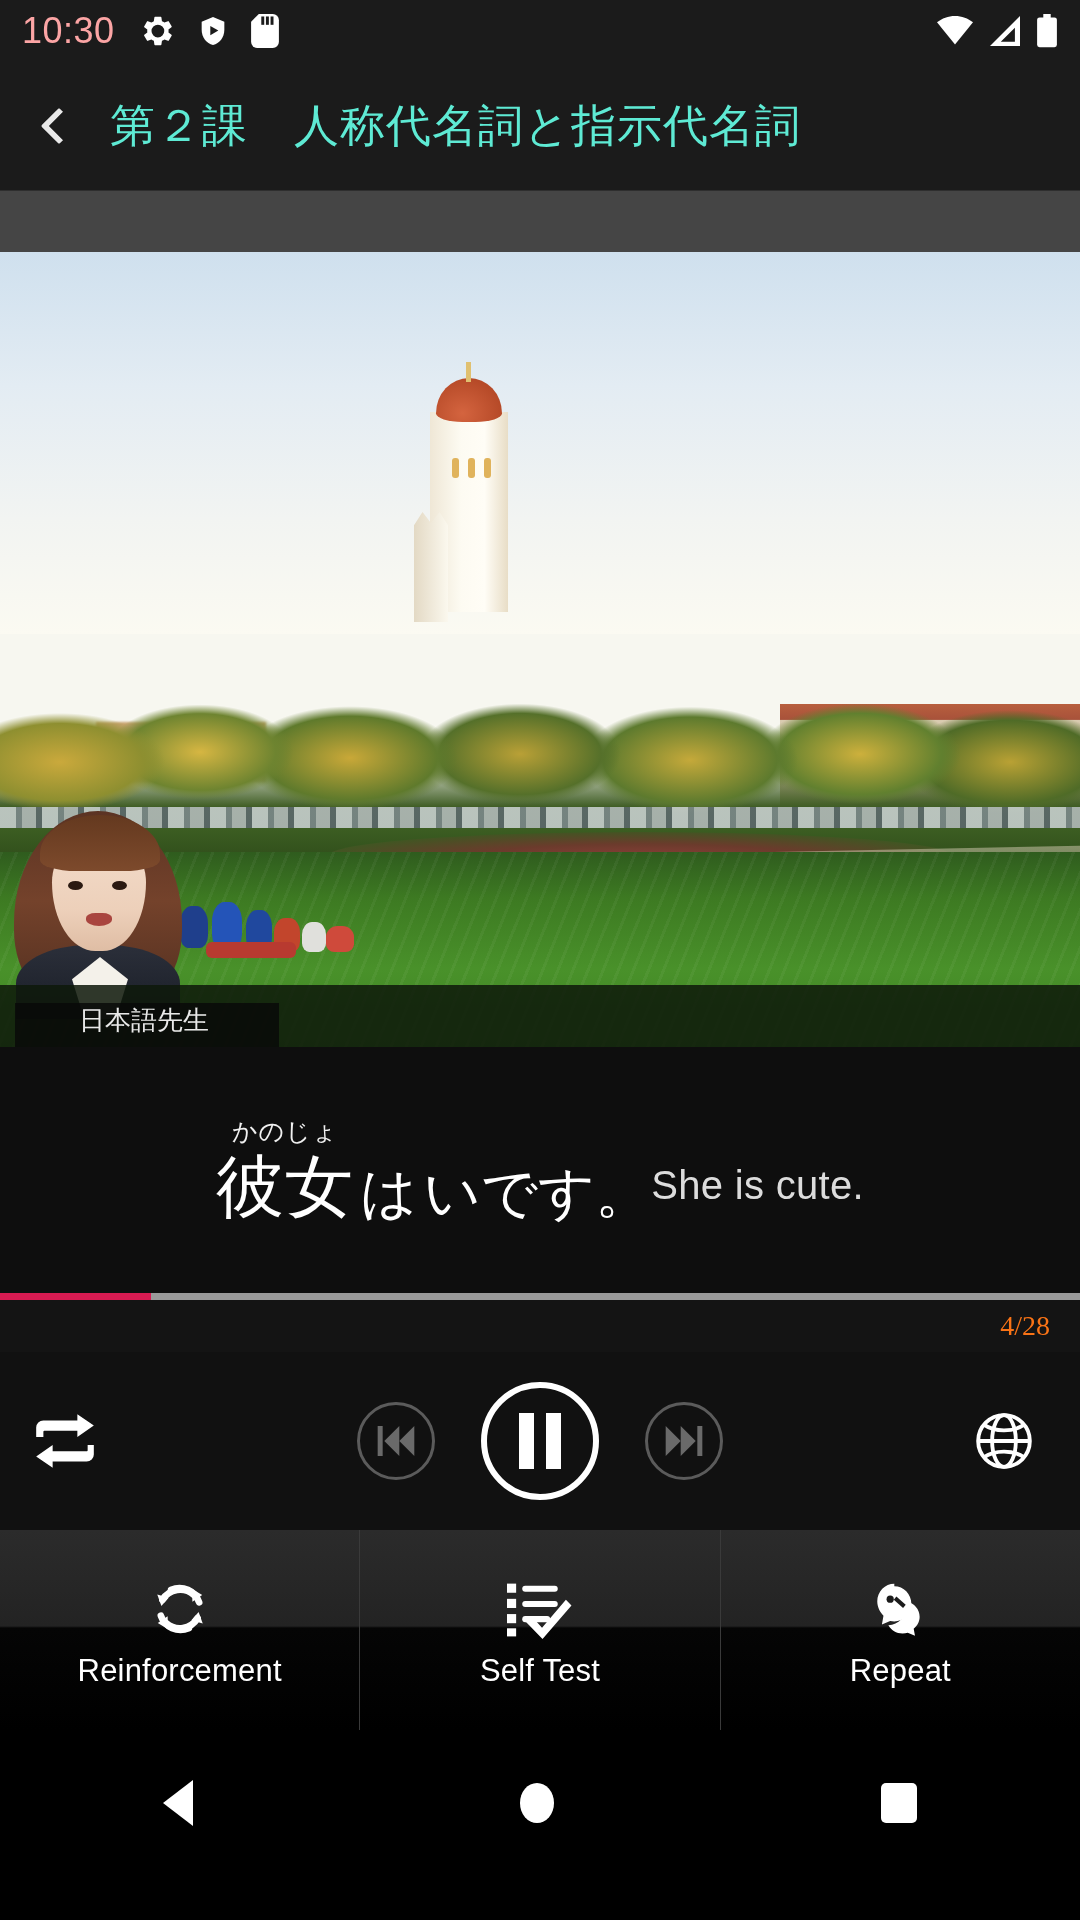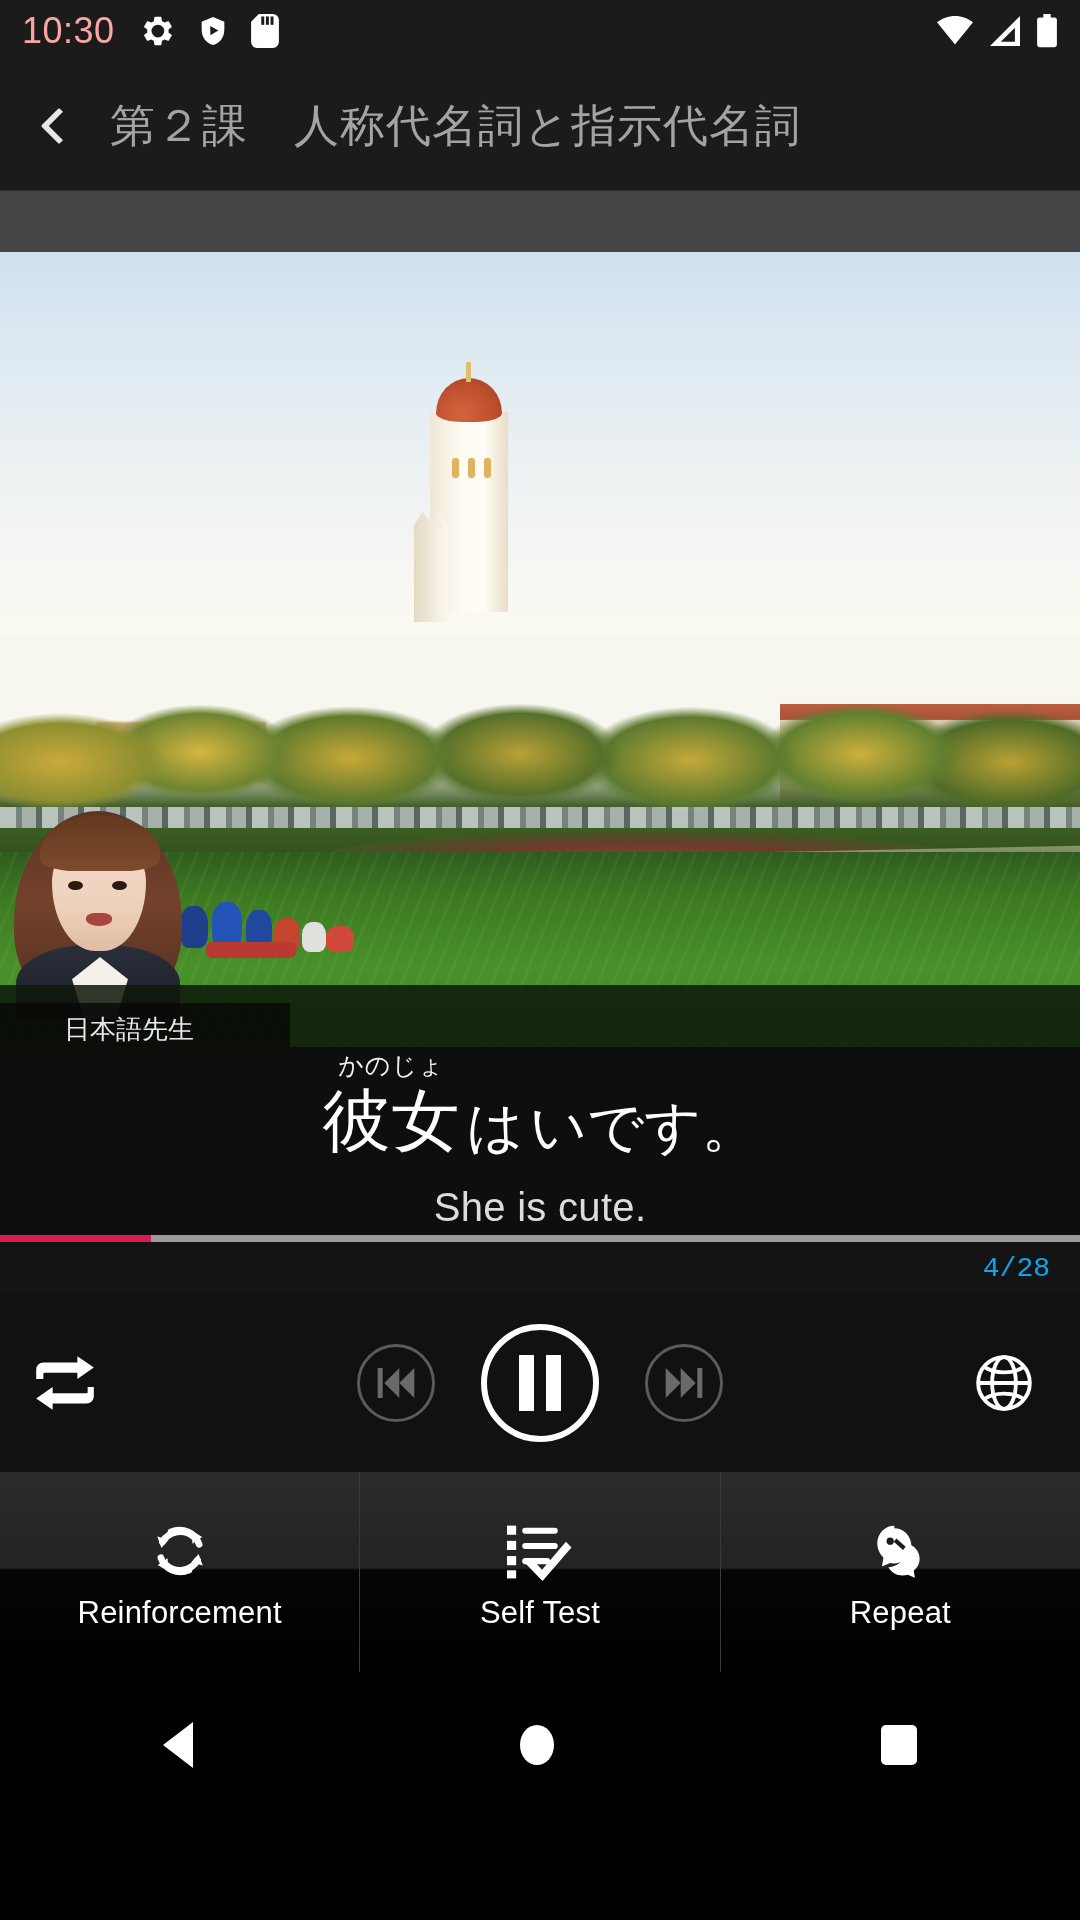--- a/index.html
+++ b/index.html
@@ -22,21 +22,21 @@
 
   
   .titlebar{
     height:128px; background:#1b1b1b; display:flex;
     align-items:center; position:relative;
   }
   .back-btn{ width:110px; height:128px; display:flex; align-items:center; justify-content:center; }
   .chev{ width:26px; height:26px; border-left:6px solid #e8e8e8; border-bottom:6px solid #e8e8e8;
          transform:rotate(45deg); margin-left:8px; border-radius:2px; }
   .title-text{
-    color:#a3a3a3; font-size:45px; letter-spacing:1px;
+    color:#5eead4; font-size:45px; letter-spacing:1px;
     font-family:"DejaVu Sans",sans-serif; white-space:nowrap;
   }
 
   
   .grey-bar{ height:62px; background:#454545; border-top:1px solid #2e2e2e; }
 
   
   .video{
     position:relative; height:795px; width:1080px; overflow:hidden;
     background:linear-gradient(#dfeaf3 0%,#eef3f7 22%,#f7f8f6 34%,#f7f7f0 44%);
@@ -148,52 +148,52 @@
     position:absolute; left:16px; bottom:0; width:164px; height:74px;
     background:linear-gradient(180deg,#2b2f3a,#191d26);
     border-radius:44% 44% 0 0/52% 52% 0 0;
   }
   .t-shirt{
     position:absolute; left:72px; bottom:0; width:56px; height:62px;
     background:#f4f1ea;
     clip-path:polygon(50% 0,100% 36%,78% 100%,22% 100%,0 36%);
   }
   .thumb-caption{
-    position:absolute; left:0; bottom:0; width:290px; height:44px;
-    background:rgba(8,8,8,.82); display:flex; align-items:flex-end;
+    position:absolute; left:15px; bottom:0; width:264px; height:44px;
+    background:rgba(8,8,8,.82); display:flex; align-items:flex-start;
   }
   .thumb-caption span{
     color:#e9e9e9; font-size:26px; padding-left:64px;
     font-family:"DejaVu Sans",sans-serif;
   }
 
   
   .subs{
-    height:188px; background:#0e0e0e;
-    display:flex; flex-direction:column; align-items:center; justify-content:center;
+    height:246px; background:#0e0e0e;
+    display:flex; flex-direction:row; align-items:center; justify-content:center;
   }
   .jp-line{
     display:flex; align-items:flex-end; justify-content:center;
     font-family:"DejaVu Sans",sans-serif; color:#fff;
   }
   .ruby{ display:inline-flex; flex-direction:column; align-items:center; line-height:1; }
   .ruby .rt{ font-size:25px; color:#f0f0f0; margin-bottom:6px; letter-spacing:1px; height:28px; }
   .ruby .rb{ font-size:68px; letter-spacing:1px; }
   .plain{ font-size:56px; line-height:1; padding-bottom:0; }
   .plain.gap{ margin:0 6px; }
   .en-line{
     margin-top:30px; color:#dcdcdc; font-size:40px; letter-spacing:.3px;
   }
 
   
   .prog-wrap{ background:#141414; }
   .prog-track{ height:7px; background:#9a9a9a; width:100%; position:relative; }
   .prog-fill{ position:absolute; left:0; top:0; height:7px; background:#d81b52; }
   .counter-row{ height:52px; display:flex; align-items:center; justify-content:flex-end; padding-right:30px; }
-  .counter{ color:#0ea5e9; font-size:28px; font-family:Liberation Mono, monospace; }
+  .counter{ color:#f97316; font-size:28px; font-family:Liberation Serif, serif; }
 
   
   .controls{
     height:178px; background:#111; position:relative;
     display:flex; align-items:center; justify-content:center;
   }
   .ctrl-repeat{ position:absolute; left:22px; top:50%; transform:translateY(-50%);
                 width:86px; height:86px; display:flex; align-items:center; justify-content:center; }
   .ctrl-globe{ position:absolute; right:36px; top:50%; transform:translateY(-50%);
                width:80px; height:80px; display:flex; align-items:center; justify-content:center; }

